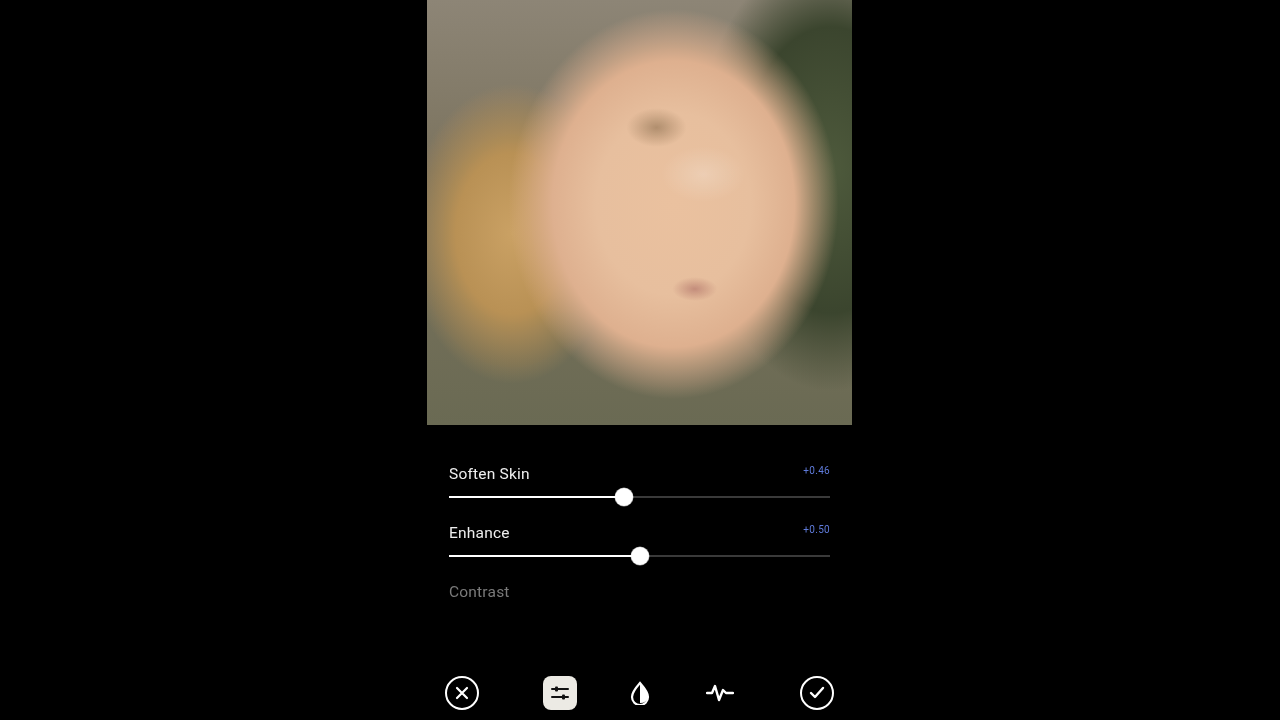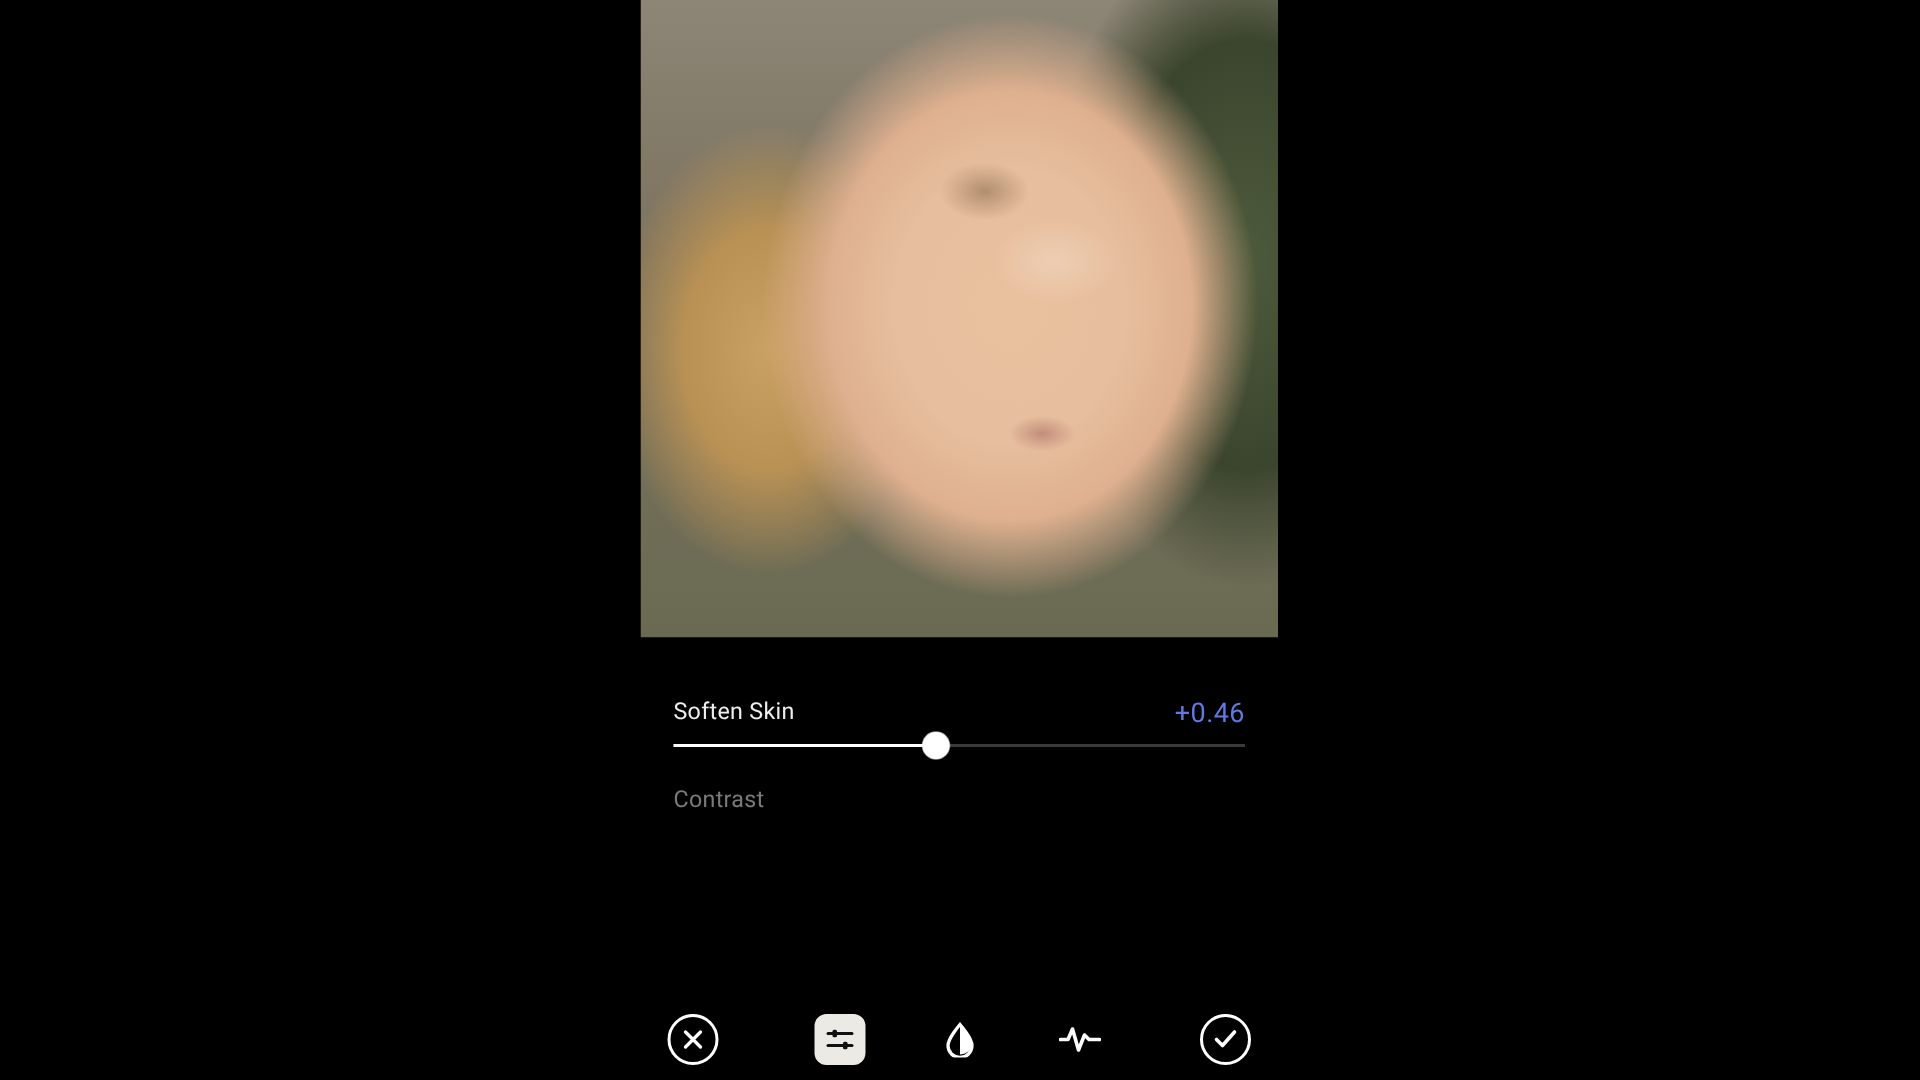--- a/index.html
+++ b/index.html
@@ -58,21 +58,21 @@
   }
   .slider-label{
     position:absolute;left:0;top:0;
     font-size:15.5px;
     letter-spacing:.2px;
   }
   .slider-label.active{color:#eeeeee;}
   .slider-label.inactive{color:#7a7a7a;}
   .slider-value{
     position:absolute;right:0;top:0;
-    font-size:18px;
+    font-size:10px;
     color:#5f7bdb;
     letter-spacing:.3px;
   }
   .track{
     position:absolute;left:0;right:0;top:31px;height:2px;
     background:#3a3a3a;
   }
   .track-fill{
     position:absolute;left:0;top:31px;height:2px;
     background:#ffffff;
@@ -126,20 +126,27 @@
       <div class="sliders">
 
         <div class="slider-row">
           <div class="slider-label active">Soften Skin</div>
           <div class="slider-value">+0.46</div>
           <div class="track"></div>
           <div class="track-fill" style="width:46%"></div>
           <div class="thumb" style="left:46%"></div>
         </div>
 
+        <div class="slider-row">
+          <div class="slider-label active">Enhance</div>
+          <div class="slider-value">+0.50</div>
+          <div class="track"></div>
+          <div class="track-fill" style="width:50%"></div>
+          <div class="thumb" style="left:50%"></div>
+        </div>
 
 
         <div class="slider-row" style="height:30px">
           <div class="slider-label inactive">Contrast</div>
         </div>
 
       </div>
       <div class="fade-bottom"></div>
 
       <div class="toolbar">

